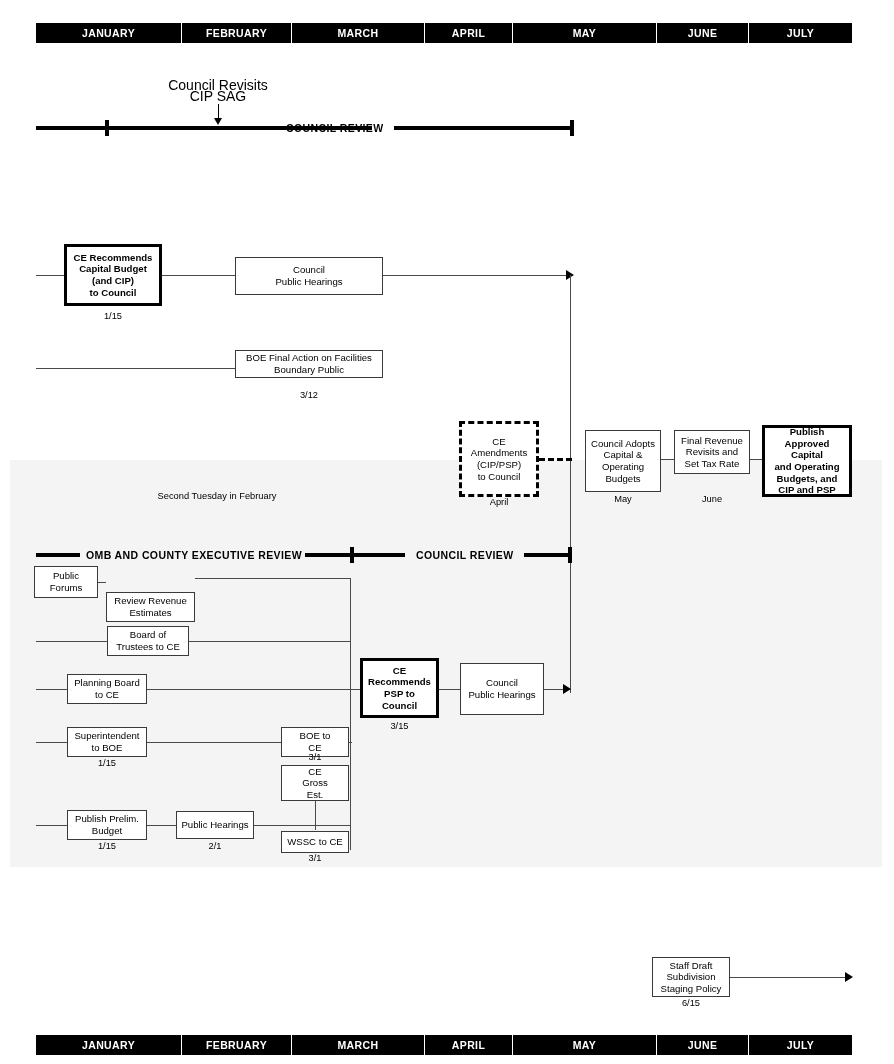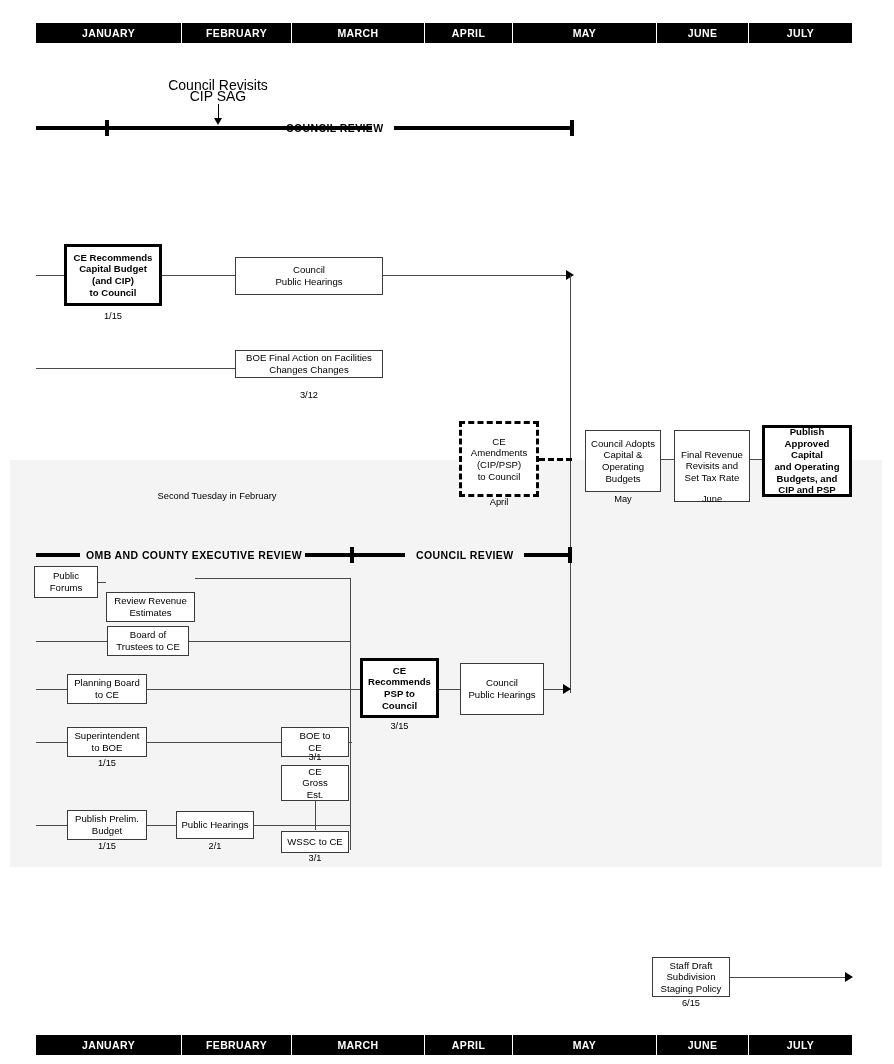--- a/index.html
+++ b/index.html
@@ -119,21 +119,21 @@
   </div>
   <div class="hline" style="left:383px;top:267px;width:188px;"></div>
   <div class="arrow-right" style="left:566px;top:262px;"></div>
 
   <div class="vline" style="left:570px;top:267px;height:418px;"></div>
 
   <div class="hline" style="left:36px;top:360px;width:199px;"></div>
   <div class="box" style="left:235px;top:342px;width:148px;height:28px;">
     <div>
       <span>BOE Final Action on Facilities</span><br>
-      <span>Changes Changes</span>
+      <span>Boundary Public</span>
     </div>
   </div>
   <div class="date-lbl" style="left:235px;top:382px;width:148px;">3/12</div>
 
   <div class="box dashed" style="left:459px;top:413px;width:80px;height:76px;">
     <div>
       <span>CE</span><br>
       <span>Amendments</span><br>
       <span>(CIP/PSP)</span><br>
       <span>to Council</span>
@@ -146,21 +146,21 @@
     <div>
       <span>Council Adopts</span><br>
       <span>Capital &amp;</span><br>
       <span>Operating</span><br>
       <span>Budgets</span>
     </div>
   </div>
   <div class="date-lbl" style="left:585px;top:486px;width:76px;">May</div>
 
   <div class="hline" style="left:661px;top:451px;width:13px;"></div>
-  <div class="box" style="left:674px;top:422px;width:76px;height:72px;">
+  <div class="box" style="left:674px;top:422px;width:76px;height:44px;">
     <div>
       <span>Final Revenue</span><br>
       <span>Revisits and</span><br>
       <span>Set Tax Rate</span>
     </div>
   </div>
   <div class="date-lbl" style="left:674px;top:486px;width:76px;">June</div>
 
   <div class="hline" style="left:750px;top:451px;width:13px;"></div>
   <div class="box bold" style="left:762px;top:417px;width:90px;height:72px;">

